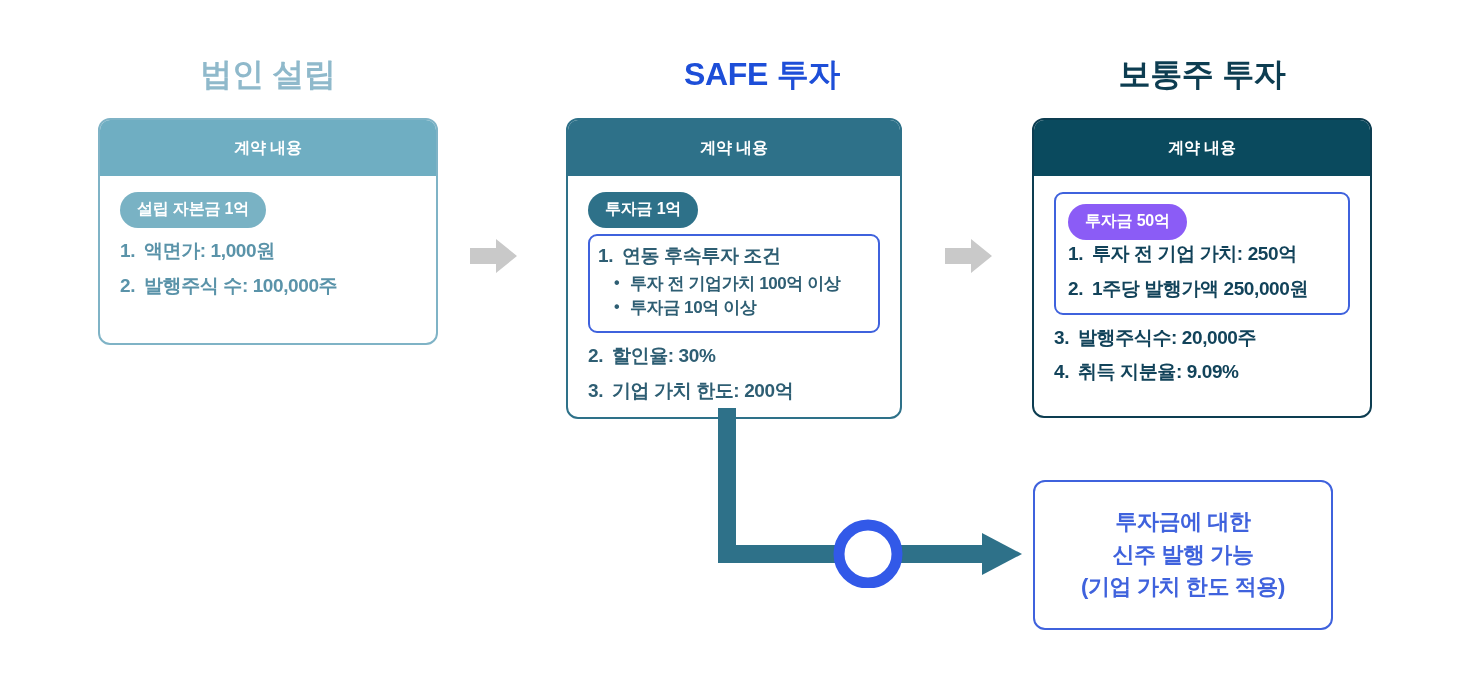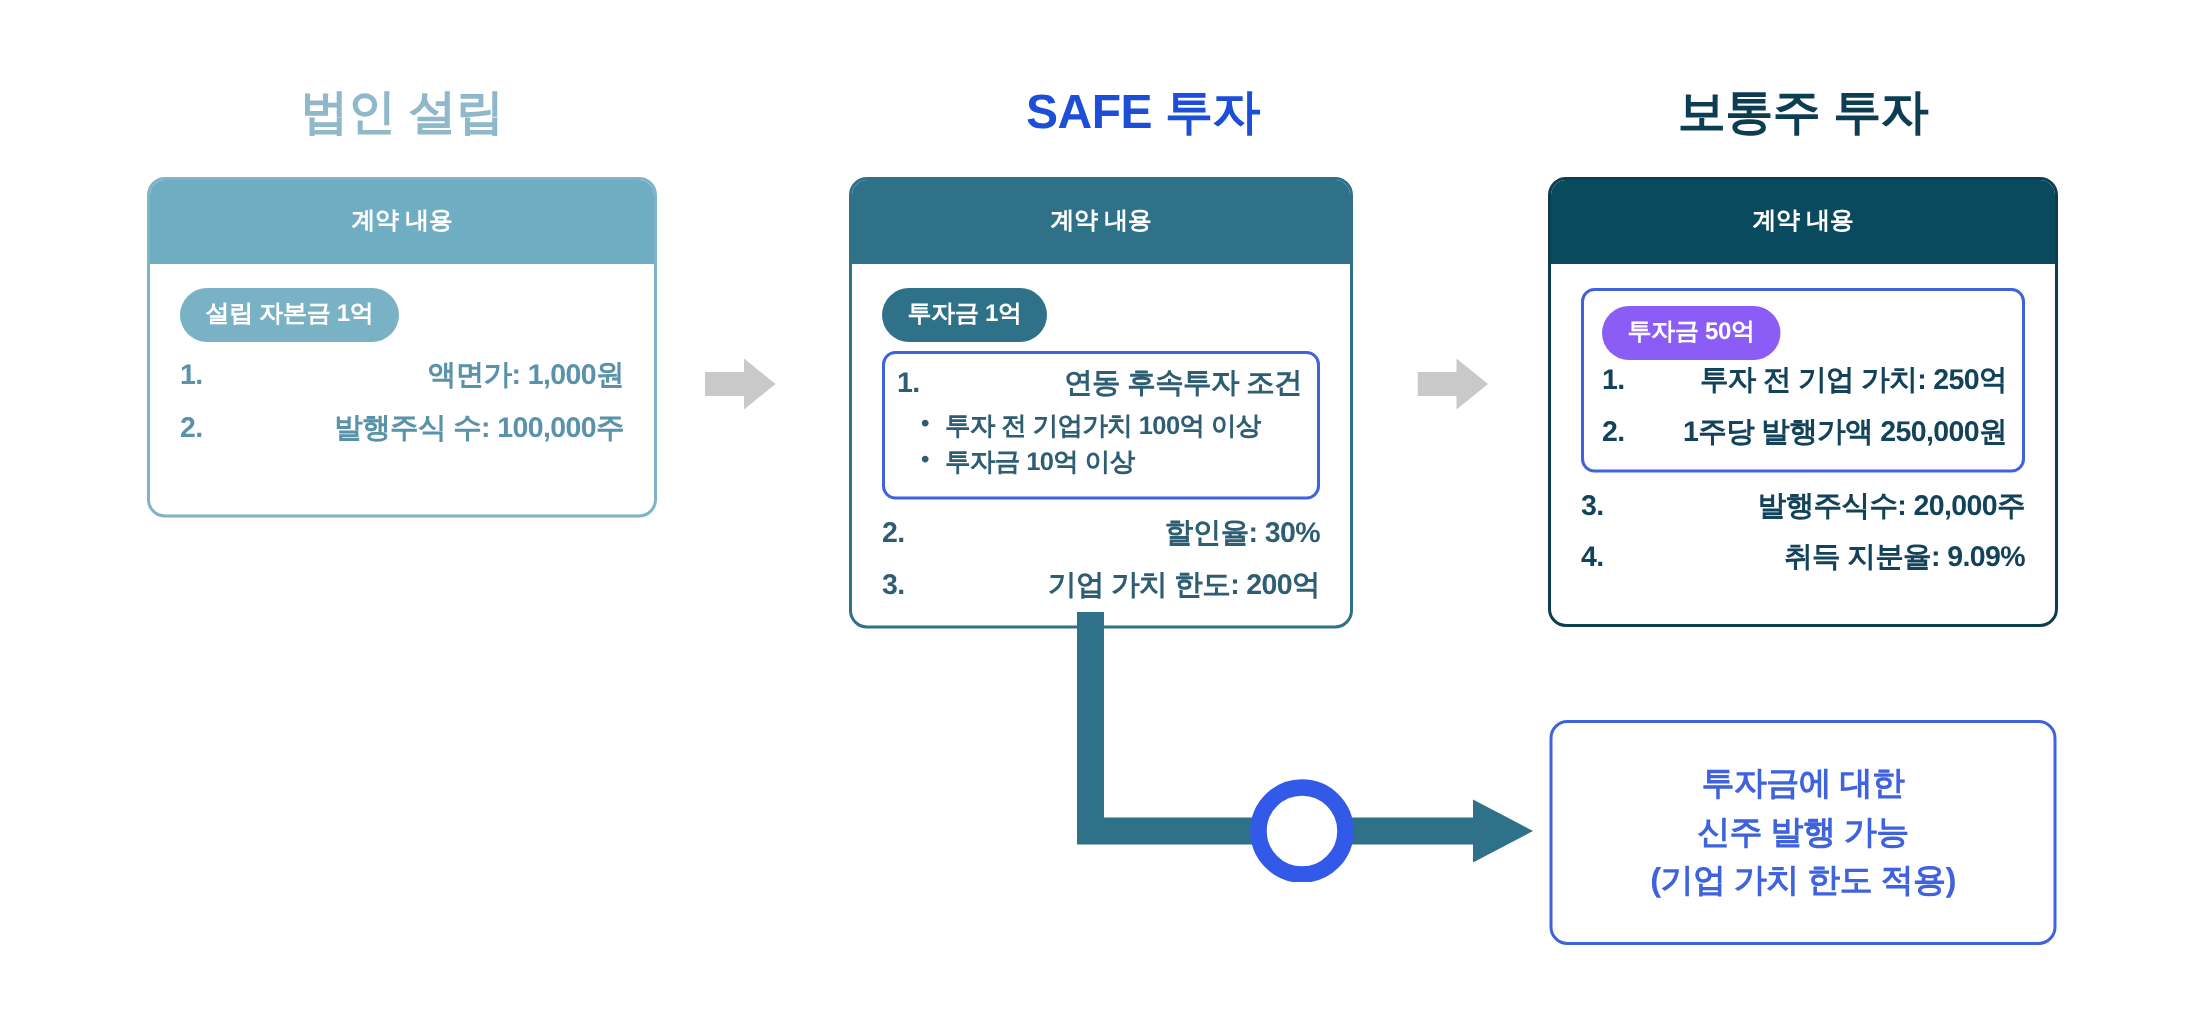--- a/index.html
+++ b/index.html
@@ -101,21 +101,21 @@
     color: #2E5E73;
     letter-spacing: -0.4px;
     margin-top: 11px;
     line-height: 1.25;
   }
   ol.items > li .num {
     flex: 0 0 auto;
     width: 24px;
     color: #2E5E73;
   }
-  ol.items > li .txt { flex: 1 1 auto; text-align: right; }
+  ol.items > li .txt { flex: 1 1 auto; }
 
   #card-1 ol.items > li { color: #5A93A9; font-size: 19px; }
   #card-1 ol.items > li .num { color: #5A93A9; }
 
   #card-3 ol.items > li { color: #12435A; }
   #card-3 ol.items > li .num { color: #12435A; }
 
   ul.sub {
     list-style: none;
     margin: 4px 0 0 0;
@@ -168,21 +168,21 @@
     position: absolute;
     left: 660px;
     top: 408px;
     width: 370px;
     height: 180px;
   }
 
   
   #note-box {
     position: absolute;
-    left: 1033px; top: 480px; width: 338px; height: 150px;
+    left: 1033px; top: 480px; width: 300px; height: 150px;
     border: 2.5px solid #3F62DD;
     border-radius: 12px;
     background: #ffffff;
     display: flex;
     align-items: center;
     justify-content: center;
     box-sizing: border-box;
   }
   #note-box .note-text {
     text-align: center;

